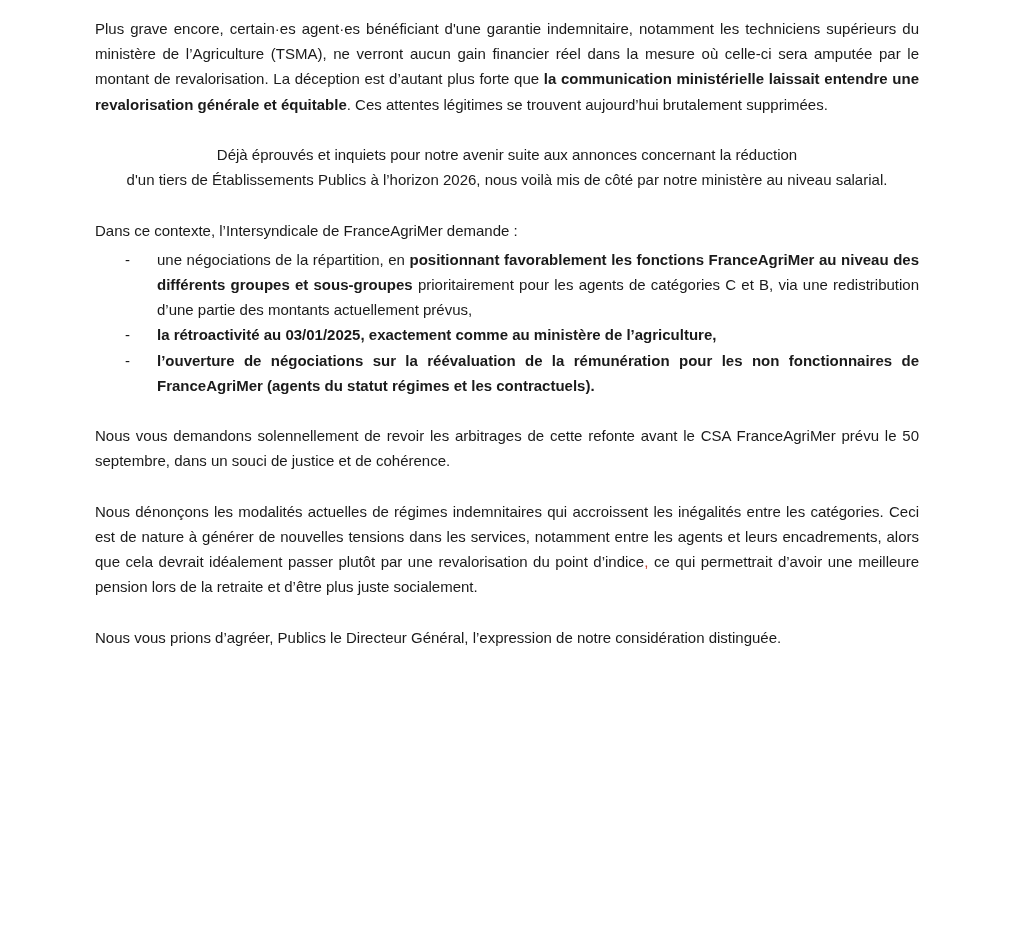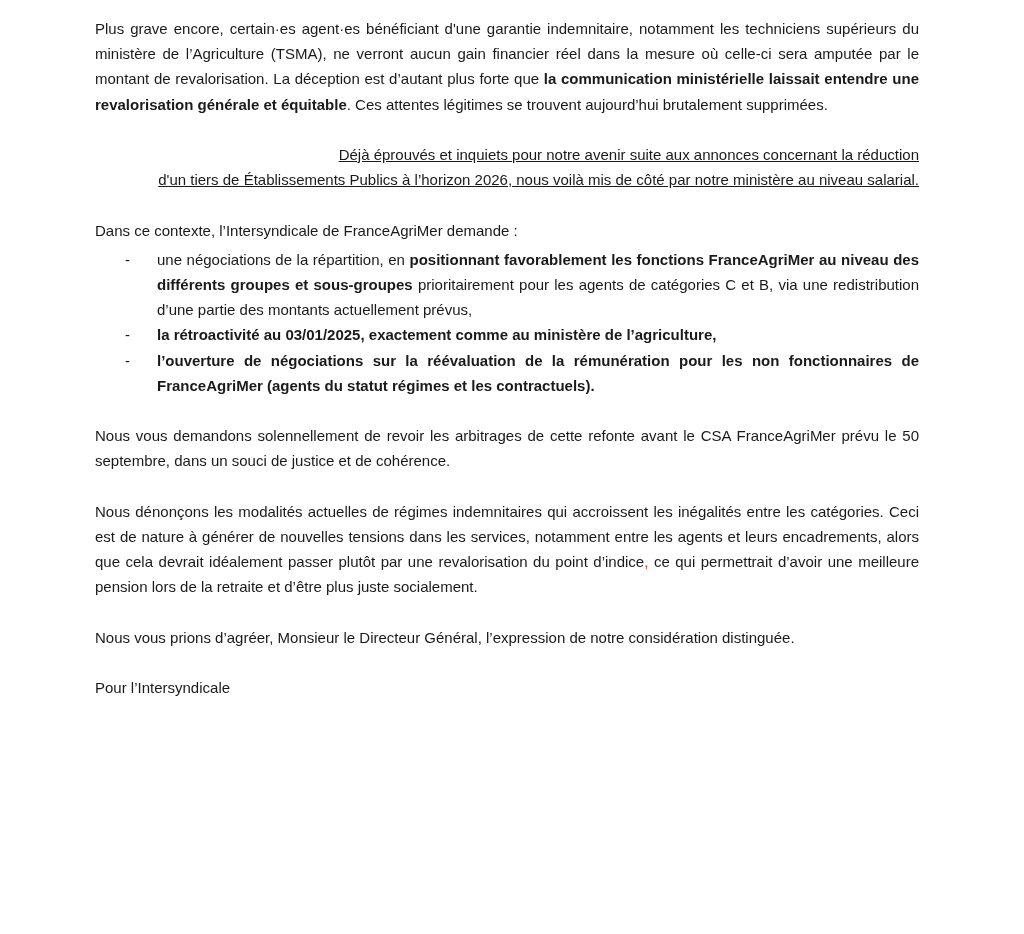--- a/index.html
+++ b/index.html
@@ -21,22 +21,21 @@
     font-family: "Liberation Sans", sans-serif;
     font-size: 15px;
     line-height: 25.2px;
     color: #1a1a1a;
   }
   .para {
     margin: 0 0 25.2px 0;
     text-align: justify;
   }
   .para.left {
-    text-align: right;
-    text-decoration: underline;
+    text-align: center;
   }
   .para.nomargin {
     margin-bottom: 4px;
   }
   .b {
     font-weight: bold;
   }
   .red {
     color: #c0392b;
   }
@@ -80,17 +79,16 @@
     <li class="dash-item">
       <span class="dash">-</span><span class="b">l’ouverture de négociations sur la réévaluation de la rémunération pour les non fonctionnaires de FranceAgriMer (agents du statut régimes et les contractuels).</span>
     </li>
   </ul>
 
 
   <p class="para">Nous vous demandons solennellement de revoir les arbitrages de cette refonte avant le CSA FranceAgriMer prévu le 50 septembre, dans un souci de justice et de cohérence.</p>
 
   <p class="para"><span>Nous dénonçons les modalités actuelles de régimes indemnitaires qui accroissent les inégalités entre les catégories. Ceci est de nature à générer de nouvelles tensions dans les services, notamment entre les agents et leurs encadrements, alors que cela devrait idéalement passer plutôt par une revalorisation du point d’indice</span><span class="red">,</span><span> ce qui permettrait d’avoir une meilleure pension lors de la retraite et d’être plus juste socialement.</span></p>
 
-  <p class="para">Nous vous prions d’agréer, Monsieur le Directeur Général, l’expression de notre considération distinguée.</p>
+  <p class="para">Nous vous prions d’agréer, Publics le Directeur Général, l’expression de notre considération distinguée.</p>
 
-  <p class="signature">Pour l’Intersyndicale</p>
 
 </div>
 
 </body></html>

